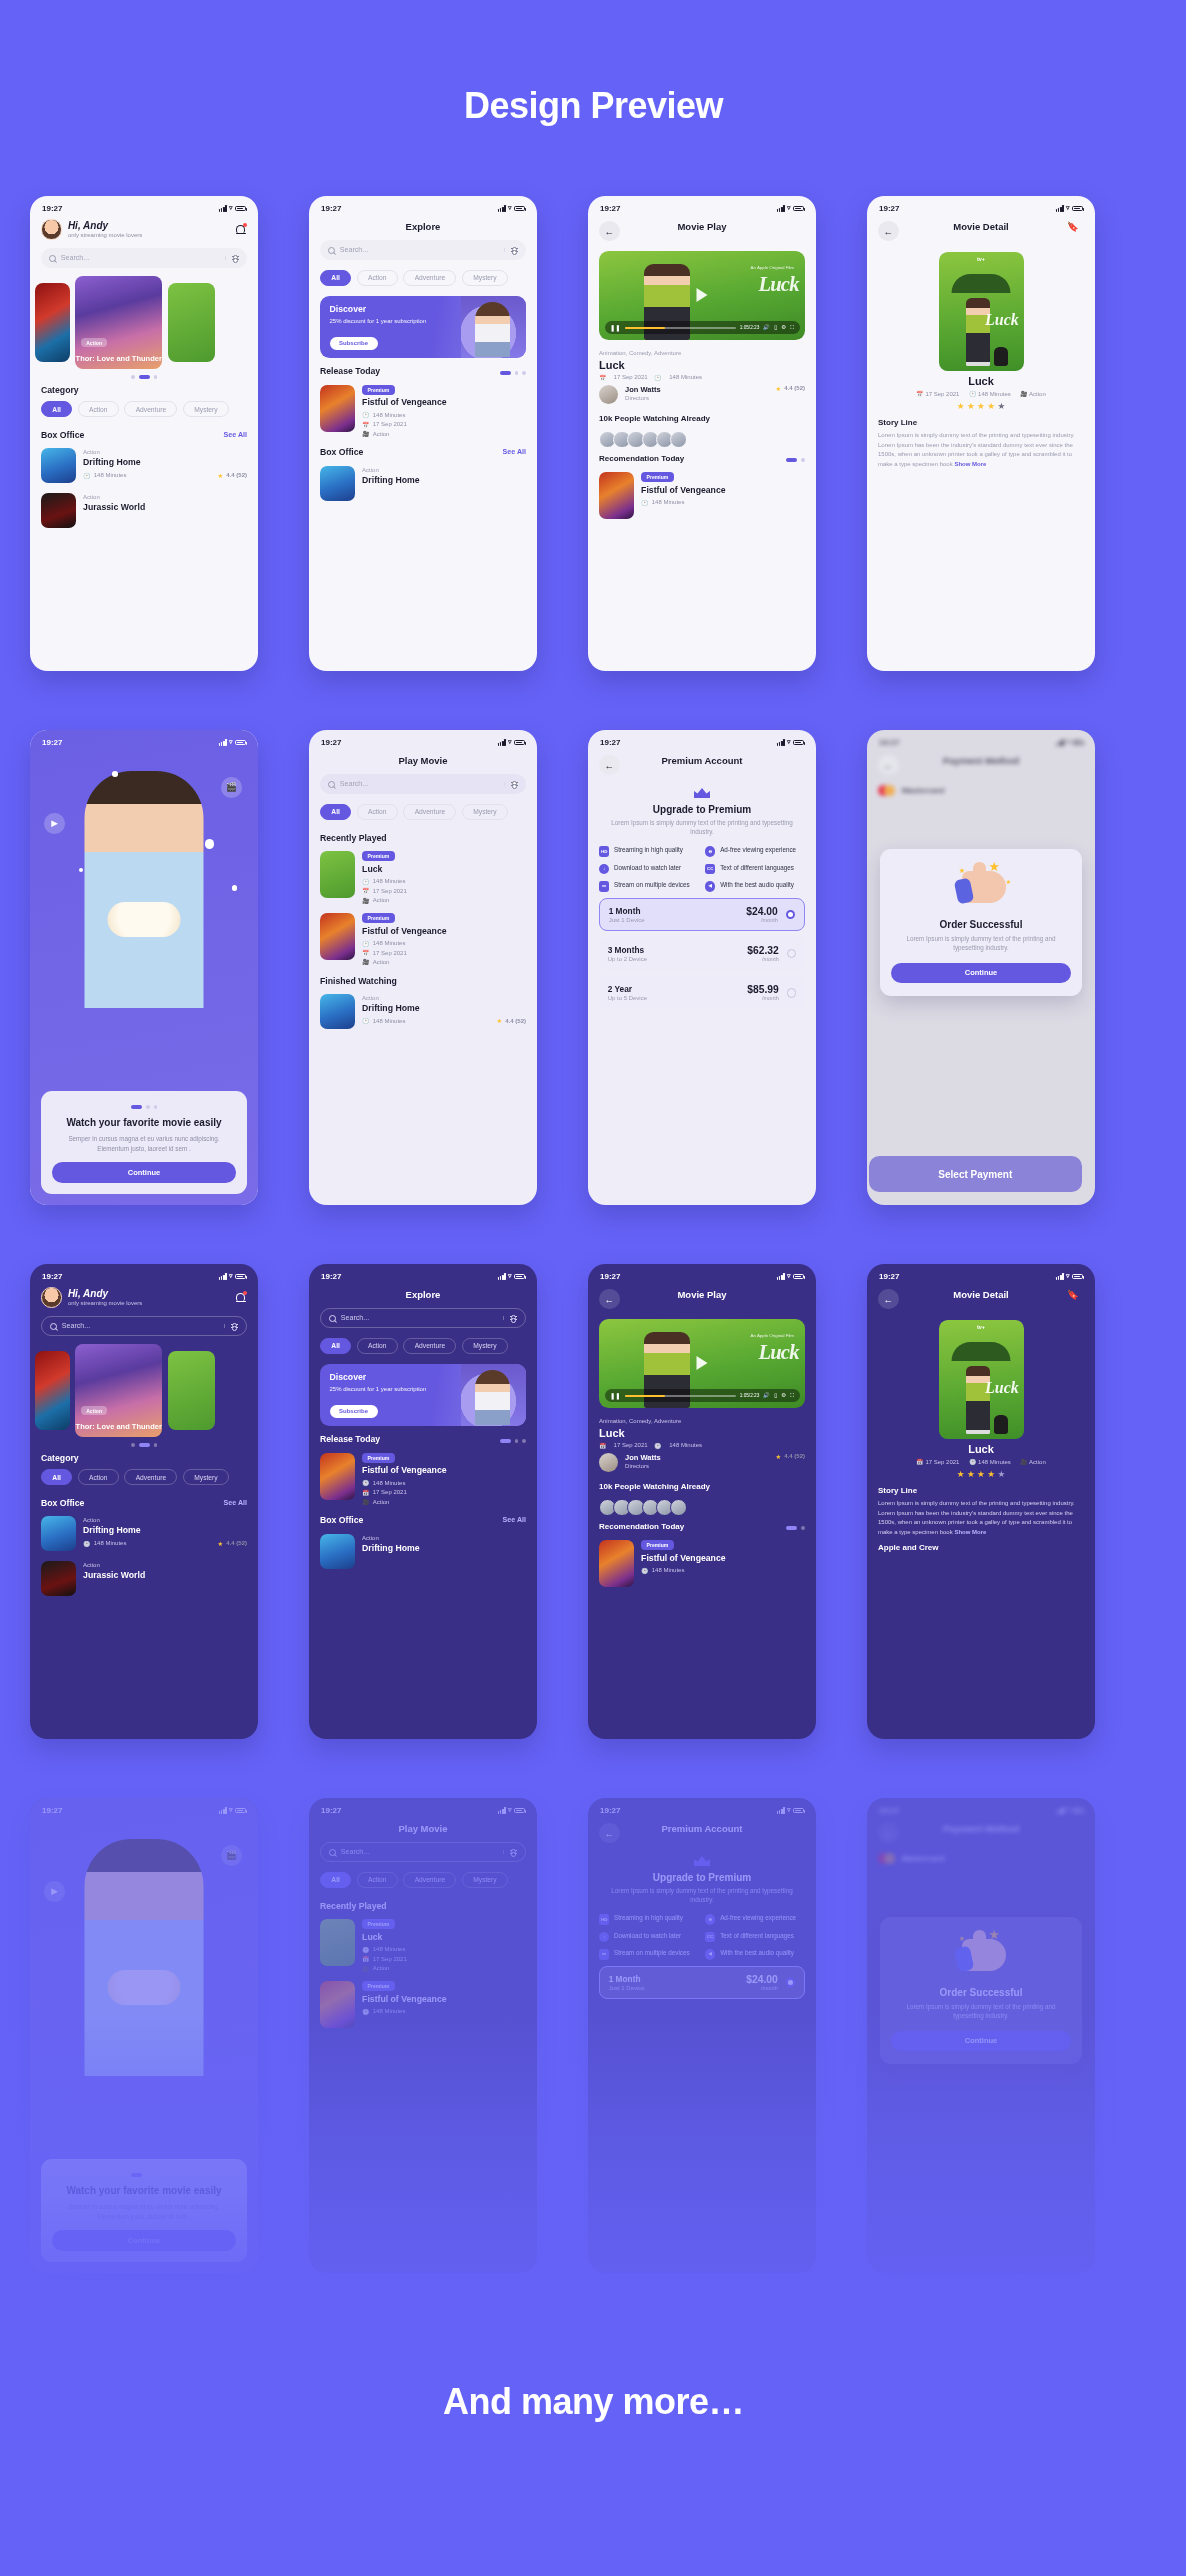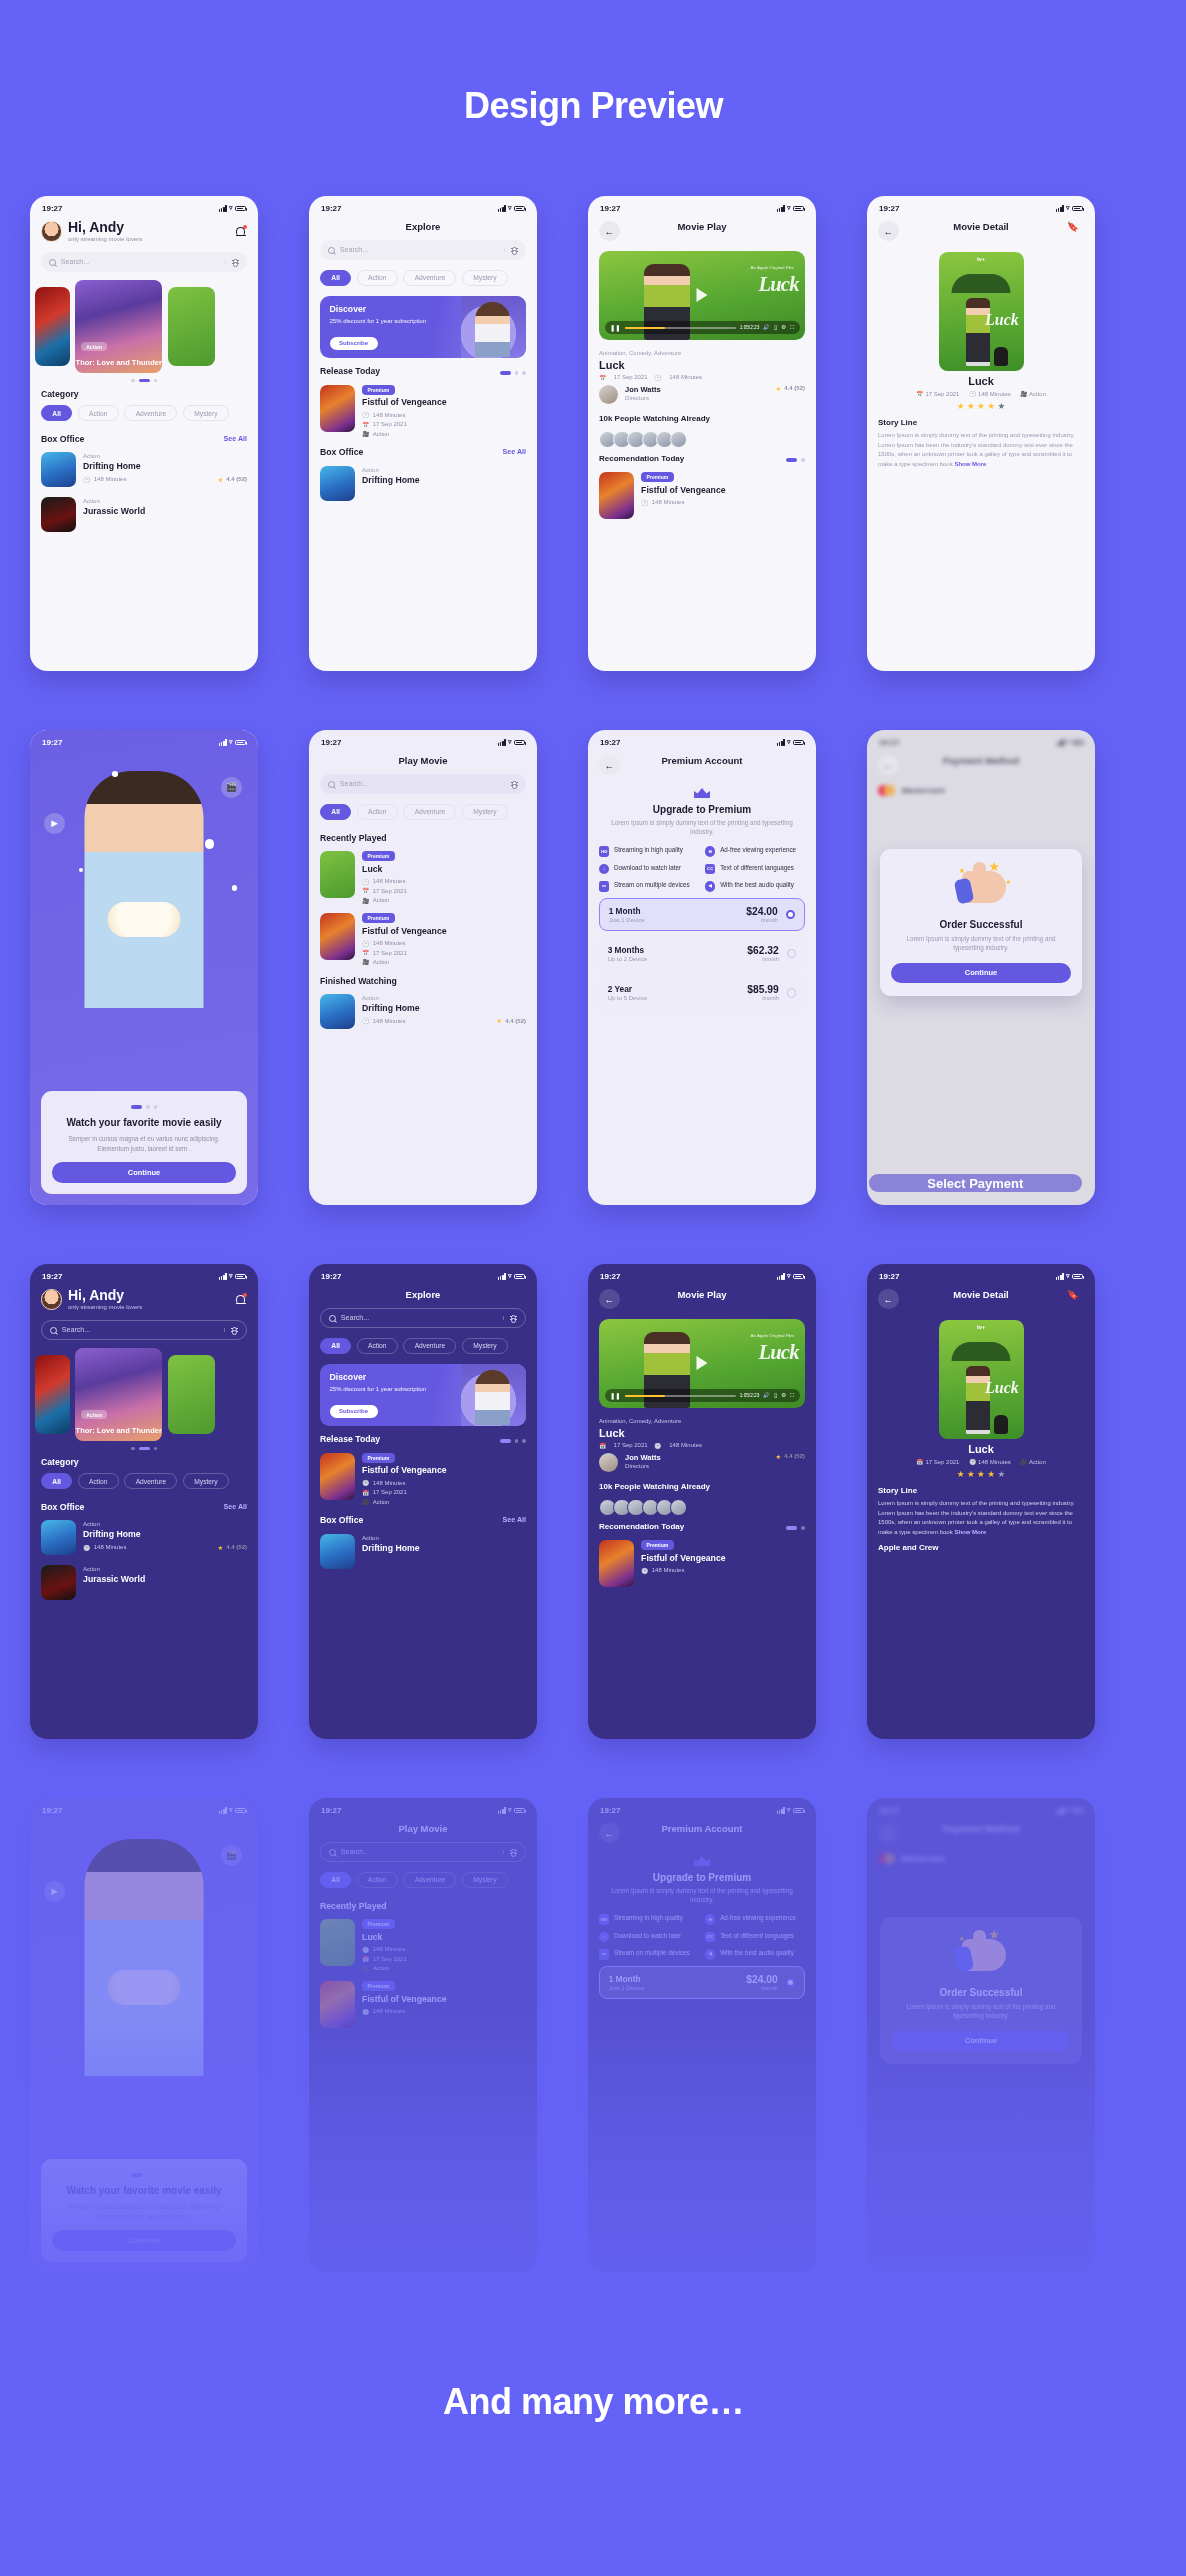--- a/index.html
+++ b/index.html
@@ -80,21 +80,21 @@
   .nav-icon { width:20.6px; flex:0 0 20.6px; text-align:center; font-size:9.5px;}
 
   
   .greet { display:flex; align-items:center; gap:6.3px; padding:3.2px 11px 6.3px;}
   .avatar {
     width:20.6px;height:20.6px;border-radius:50%;flex:0 0 20.6px;
     background:radial-gradient(circle at 50% 38%, #f7c9a8 0 46%, #5a3a2a 47% 100%);
     border:1.2px solid #f6d9c4;
   }
   .greet-txt{flex:1;}
-  .greet-name{font-size:14px;font-weight:bold;line-height:1.15;}
+  .greet-name{font-size:10px;font-weight:bold;line-height:1.15;font-style:italic;}
   .greet-sub{font-size:6px;color:#8d8da3;line-height:1.4;}
   .row.dark .greet-sub{color:#c9c6ea;}
   .bell{position:relative;width:12.7px;height:12.7px;}
   .bell-b{
     position:absolute;left:1.6px;top:1.6px;width:8.7px;height:8px;
     border:1.1px solid currentColor;border-radius:4.7px 4.7px 2.4px 2.4px;border-bottom:none;
   }
   .bell-b::after{content:"";position:absolute;left:-1.2px;bottom:-1.1px;width:10.3px;height:1.1px;background:currentColor;border-radius:0.8px;}
   .bell-dot{position:absolute;right:0;top:0;width:4px;height:4px;border-radius:50%;background:#fc4b4b;}
 
@@ -349,23 +349,23 @@
   .thumbup .thb{position:absolute;left:20.6px;top:0;width:12.7px;height:17.4px;border-radius:6.3px;background:#f3c6ae;}
   .thumbup .cuff{position:absolute;left:3.2px;top:17.4px;width:16px;height:24px;border-radius:5.5px;background:#5b63e0;transform:rotate(-12deg);}
   .thumbup .st{position:absolute;color:#ffc22e;}
   .success-card h3{font-size:10px;font-weight:bold;margin-bottom:4px;}
   .success-card p{font-size:6.3px;color:#9b9bb0;line-height:1.55;}
   .success-card .cont{
     margin-top:9.5px;height:20.6px;border-radius:10.3px;background:#6558e0;color:#fff;
     display:flex;align-items:center;justify-content:center;font-size:7.5px;font-weight:bold;
   }
   .sel-pay{
-    position:absolute;left:2px;right:13.4px;bottom:12.7px;height:18px;border-radius:10.3px;
+    position:absolute;left:2px;right:13.4px;bottom:12.7px;height:36px;border-radius:10.3px;
     background:#8a83d8;color:#fff;display:flex;align-items:center;justify-content:center;
-    font-size:13px;font-weight:bold;
+    font-size:10px;font-weight:bold;
   }
 </style>
 </head>
 <body>
 
 <div class="page-title">Design Preview</div>
 
 <div class="grid">
 
   <div class="row">

